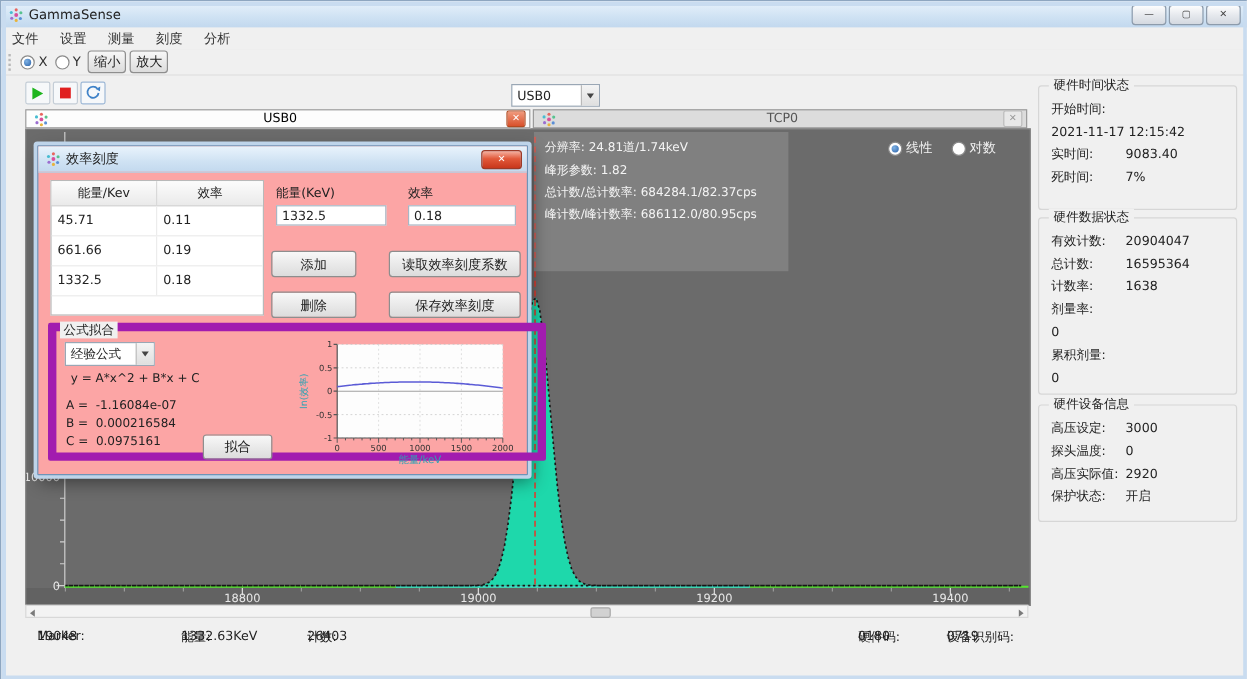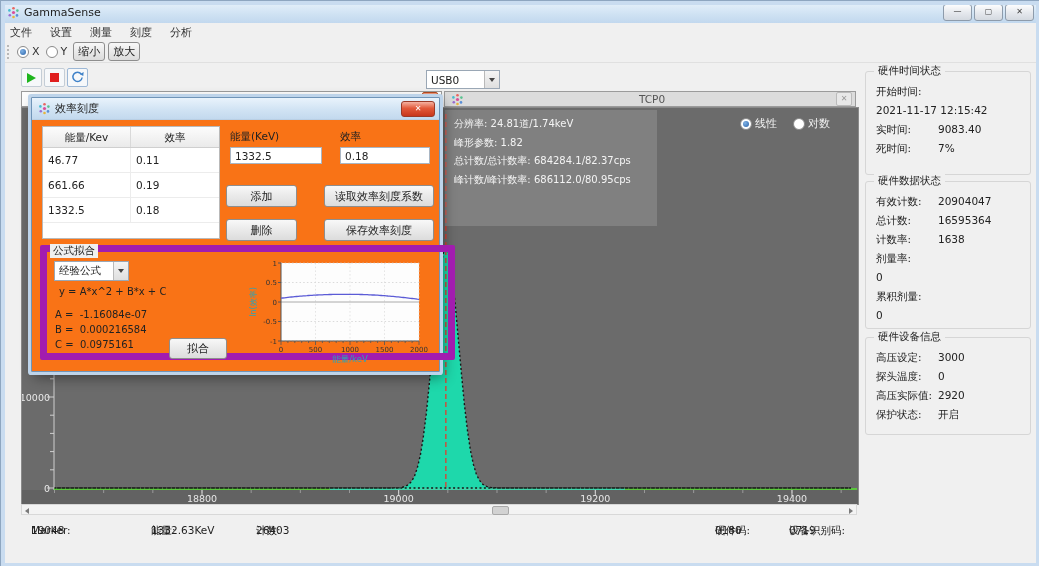--- a/index.html
+++ b/index.html
@@ -54,21 +54,21 @@
   .arr-right{position:absolute;right:3px;top:2.5px;width:0;height:0;border-left:4px solid #7a7a7a;border-top:3px solid transparent;border-bottom:3px solid transparent;}
   .rpanel{position:absolute;left:862px;top:62px;width:172px;height:448px;font-size:10.5px;color:#222;}
   .group{position:absolute;left:2px;width:166px;border:1px solid #d6d6d6;border-radius:3px;box-sizing:border-box;}
   .group-title{position:absolute;left:8px;top:-8px;background:#f0f0f0;padding:0 4px;font-size:10.5px;color:#222;}
   .group-body{padding:10px 0 4px 10px;}
   .prow{display:flex;line-height:19px;white-space:nowrap;}
   .prow .plabel{min-width:58px;}
   .prow .pval{margin-left:4px;}
   .statusbar{position:absolute;left:0;top:515px;width:100%;height:20px;font-size:10.5px;color:#222;}
   .statusbar span{position:absolute;top:4px;white-space:nowrap;}
-  .dialog{position:absolute;left:30px;top:96px;width:407px;height:273px;background:#f97316;
+  .dialog{position:absolute;left:30px;top:120px;width:407px;height:273px;background:#fca5a5;
     border:1px solid #6f94b8;box-shadow:0 0 0 3px #bed4ea,3px 5px 14px rgba(0,0,0,.45);z-index:10;border-radius:1px;}
   .dlg-title{height:21px;background:linear-gradient(#e9f3fc,#cfe2f3 60%,#c3d9ee);display:flex;align-items:center;
     font-size:11px;color:#222;border-bottom:1px solid #b9cfe4;}
   .dlg-close{margin-left:auto;margin-right:4px;width:32px;height:14px;border-radius:3px;border:1px solid #9b3a28;
     background:linear-gradient(#f5b2a2,#e2593a 45%,#c8371c);color:#fff;font-size:8px;line-height:13px;text-align:center;}
   .dlg-body{position:relative;width:100%;height:252px;font-size:10.5px;color:#222;}
   .etable{position:absolute;left:10px;top:6px;width:178px;height:113px;background:#fff;border:1px solid #b9b9b9;box-sizing:border-box;}
   .thead{display:flex;height:20px;background:linear-gradient(#fcfcfc,#eaeaea);border-bottom:1px solid #cfcfcf;}
   .th{width:50%;box-sizing:border-box;text-align:center;line-height:20px;border-right:1px solid #d9d9d9;font-size:10.5px;}
   .th:last-child{border-right:none;}
@@ -373,21 +373,21 @@
       <span>效率刻度</span>
       <span class="dlg-close">✕</span>
     </div>
     <div class="dlg-body">
       <div class="etable">
         <div class="thead">
           <span class="th">能量/Kev</span>
           <span class="th">效率</span>
         </div>
         <div class="trow">
-          <span class="td">46.77</span>
+          <span class="td">45.71</span>
           <span class="td">0.11</span>
         </div>
         <div class="trow">
           <span class="td">661.66</span>
           <span class="td">0.19</span>
         </div>
         <div class="trow">
           <span class="td">1332.5</span>
           <span class="td">0.18</span>
         </div>

